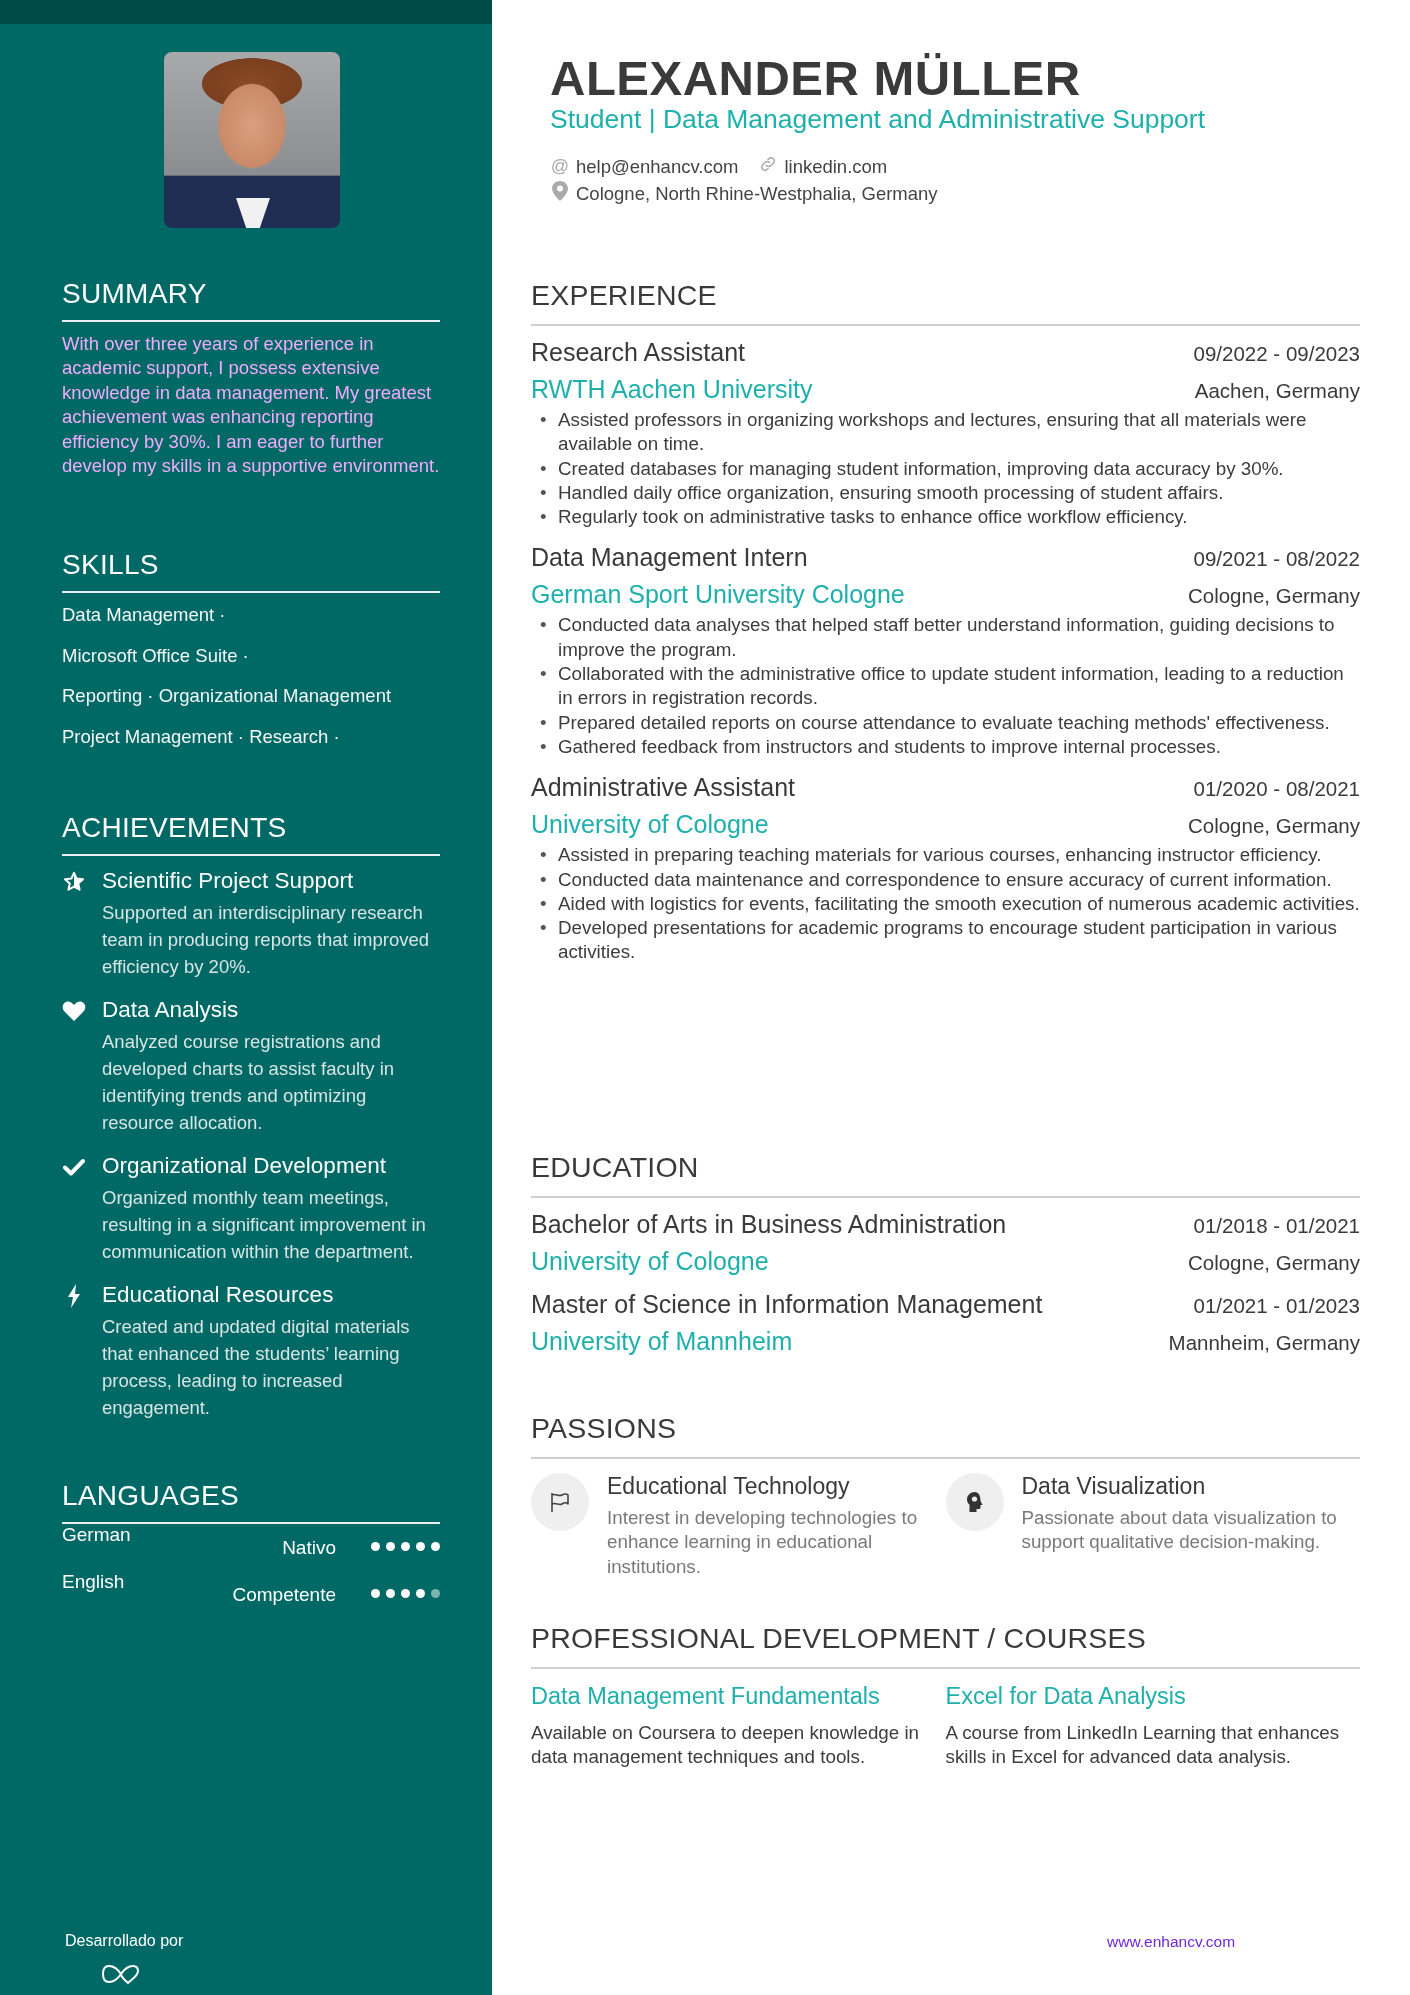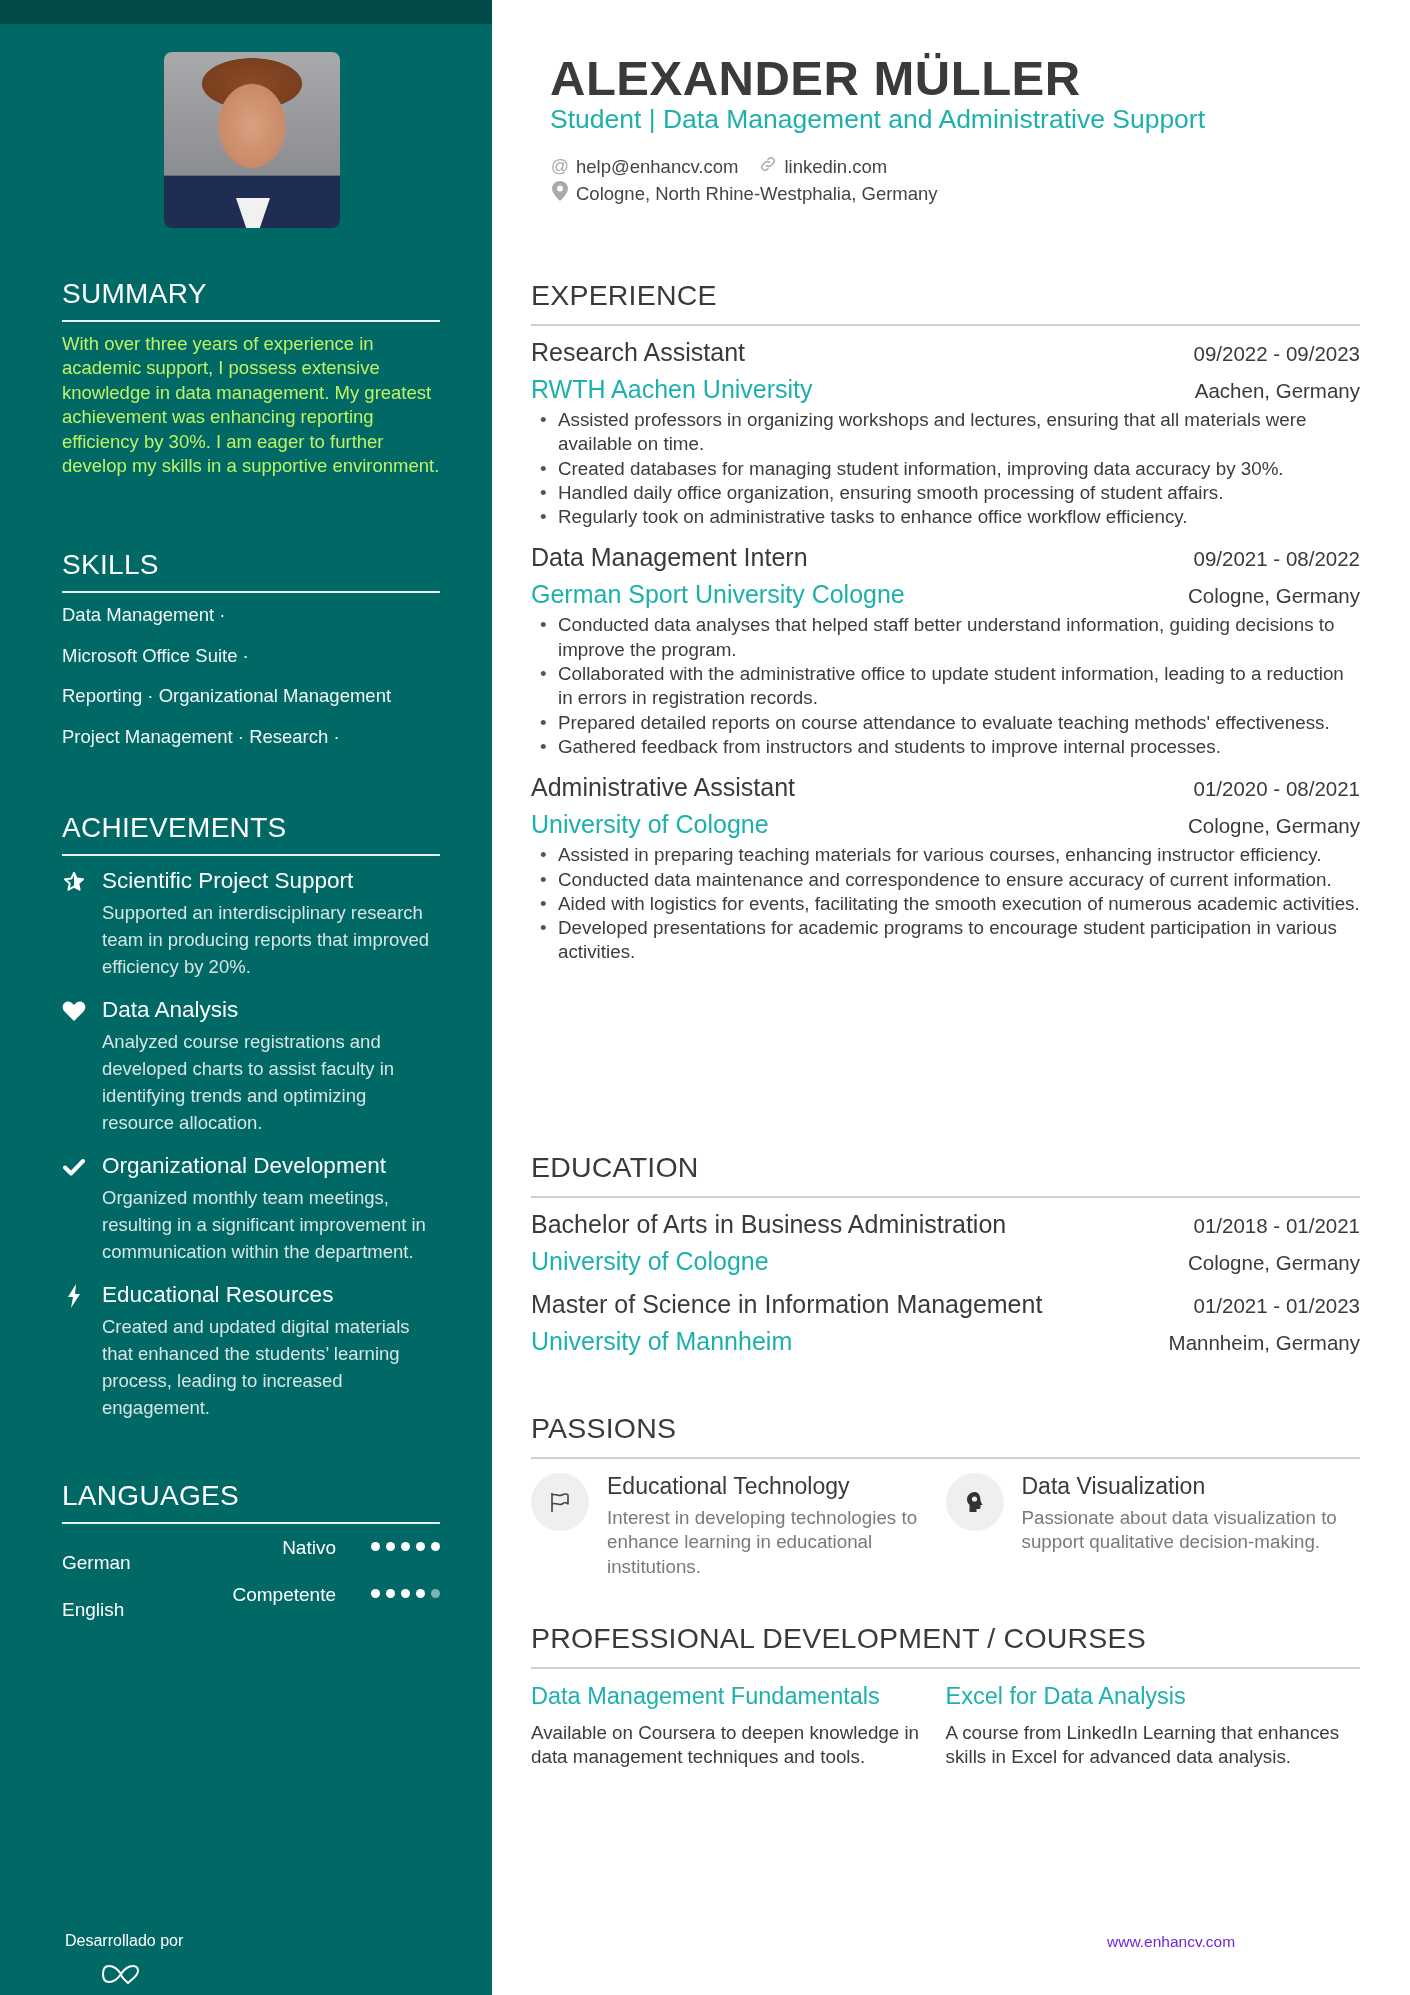--- a/index.html
+++ b/index.html
@@ -10,31 +10,31 @@
   .sidebar .topstrip { position: absolute; left: 0; top: 0; width: 492px; height: 24px; background: #004a48; }
   .photo { position: absolute; left: 164px; top: 52px; width: 176px; height: 176px; border-radius: 8px;
            background: radial-gradient(ellipse 60px 75px at 50% 42%, #d9a07f 0%, #c98a68 55%, transparent 57%),
                        radial-gradient(ellipse 55px 28px at 50% 18%, #8a4a25 0%, #7a3f1f 90%, transparent 92%),
                        linear-gradient(180deg, #a8a9ab 0%, #8c8d90 70%, #1f2d52 70.5%, #1f2d52 100%);
            overflow: hidden; }
   .photo .collar { position: absolute; left: 72px; bottom: 0; width: 34px; height: 30px; background: #f1f1f1; clip-path: polygon(0 0, 100% 0, 70% 100%, 30% 100%); }
 
   .lsec { position: absolute; left: 62px; width: 378px; }
   .lsec h2 { font-size: 28px; font-weight: normal; letter-spacing: 0.3px; color: #fff; padding-bottom: 10px; border-bottom: 2px solid #e8f1f0; }
-  .summary-text { font-size: 18.5px; line-height: 24.4px; margin-top: 10px; color: #bef264; }
+  .summary-text { font-size: 18.5px; line-height: 24.4px; margin-top: 10px; color: #f0abfc; }
   .skills { margin-top: 10px; }
   .skill-line { font-size: 18.5px; line-height: 24px; height: 40.5px; color: #f3f7f7; }
 
   .ach-item { position: relative; padding-left: 40px; margin-top: 10px; }
   .ach-item .icon { position: absolute; left: 0; top: 4px; width: 24px; height: 24px; display: flex; align-items: center; justify-content: center; }
   .ach-title { font-size: 22.5px; line-height: 30px; color: #fff; }
   .ach-desc { font-size: 18.5px; line-height: 27px; color: #d7e5e4; margin-top: 3px; }
 
   .lang-row { position: relative; height: 47px; font-size: 19px; }
-  .lang-name { position: absolute; left: 0; top: 28px; color: #fff; }
+  .lang-name { position: absolute; left: 0; top: 0; color: #fff; }
   .lang-level { position: absolute; right: 104px; top: 13px; color: #fff; text-align: center; }
   .lang-dots { position: absolute; right: 0; top: 18px; display: flex; gap: 6px; }
   .dot { width: 9px; height: 9px; border-radius: 50%; background: #fff; }
   .dot.off { background: #7db3b0; }
 
   .powered { position: absolute; left: 65px; top: 1932px; display: flex; align-items: center; gap: 12px; font-size: 16px; color: #fff; flex-direction: column; }
   .brand { font-size: 21px; letter-spacing: 0.5px; color: #e6f0ef; }
   .name { position: absolute; left: 550px; top: 50px; font-size: 49px; font-weight: bold; color: #3a3a3a; letter-spacing: 0.5px; }
   .title { position: absolute; left: 550px; top: 104px; font-size: 26.5px; color: #1db0ac; }
   .contacts { position: absolute; left: 550px; top: 153px; font-size: 18.5px; color: #444; }

